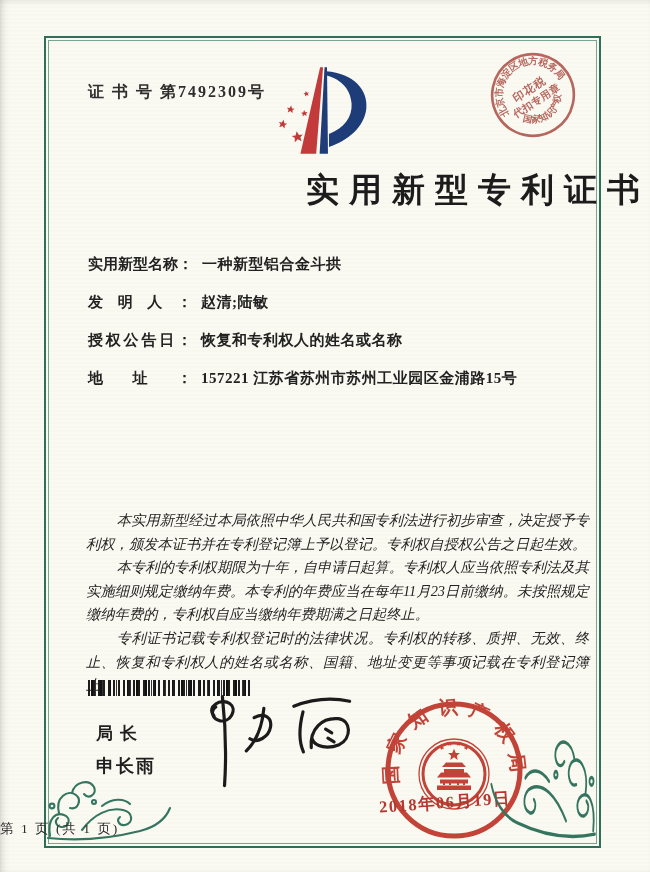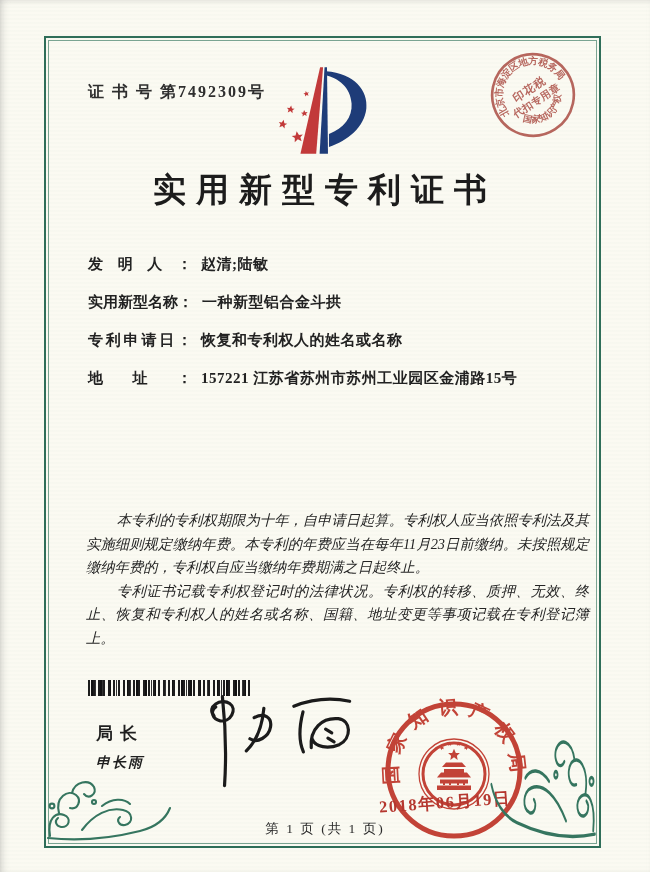--- a/index.html
+++ b/index.html
@@ -7,52 +7,52 @@
     position:relative;width:650px;height:872px;overflow:hidden;
     background:#fbfaf2;
     background-image:repeating-linear-gradient(0deg,rgba(205,220,208,.07) 0 2px,transparent 2px 4px);
     font-family:"Liberation Serif","DejaVu Serif",serif;
     color:#2a2a2a;
     box-shadow:inset 6px 0 10px -6px rgba(120,120,120,.45), inset 0 4px 8px -6px rgba(150,150,150,.4);
   }
   .frame-outer{position:absolute;left:44px;top:36px;width:553px;height:808px;border:2.5px solid #2f6e59;}
   .frame-inner{position:absolute;inset:2px;border:1px solid #7aa492;}
   .cert-number{position:absolute;left:88px;top:82px;font-size:16px;letter-spacing:2px;font-weight:600;color:#2e2e2e;}
-  .title{position:absolute;left:0;right:0;top:168px;margin:0;text-align:center;font-size:33px;font-weight:700;letter-spacing:10px;color:#1c1c1c;}
+  .title{position:absolute;left:0;right:0;top:168px;margin:0;text-align:right;font-size:33px;font-weight:700;letter-spacing:10px;color:#1c1c1c;}
   .logo{position:absolute;left:268px;top:58px;width:118px;height:104px;}
   .tax-seal{position:absolute;left:482px;top:44px;width:102px;height:102px;transform:rotate(-33deg);opacity:.82;}
   .tax-seal text{fill:#a8473e;font-weight:700;font-family:"Liberation Serif",serif;}
   .fields{position:absolute;left:88px;top:252px;width:505px;font-size:15px;font-weight:600;color:#222;}
   .field-row{line-height:24px;margin-bottom:14px;white-space:nowrap;}
   .flabel{display:inline-block;min-width:104px;text-align:justify;text-align-last:justify;margin-right:9px;}
   .fvalue{letter-spacing:.5px;}
   .pair2{position:absolute;left:285px;}
   .two-col{position:relative;}
   .body-text{position:absolute;left:86px;top:509px;width:503px;font-size:14.3px;line-height:23.6px;text-align:justify;font-style:italic;color:#242424;}
   .body-text p{margin:0;text-indent:2.15em;}
   .barcode{position:absolute;left:88px;top:680px;width:163px;height:16px;
     background-image:
       repeating-linear-gradient(90deg,#1d1d1d 0 2px,transparent 2px 5px),
       repeating-linear-gradient(90deg,transparent 0 3px,#111 3px 5px,transparent 5px 9px),
       repeating-linear-gradient(90deg,#333 0 1px,transparent 1px 7px);}
   .director-title{position:absolute;left:96px;top:722px;font-size:17px;font-weight:700;letter-spacing:7px;color:#1f1f1f;font-style:normal;}
-  .director-name{position:absolute;left:96px;top:754px;font-size:14px;font-weight:700;letter-spacing:2px;color:#1f1f1f;font-style:italic;}
+  .director-name{position:absolute;left:96px;top:754px;font-size:18px;font-weight:700;letter-spacing:2px;color:#1f1f1f;}
   .signature{position:absolute;left:175px;top:690px;width:195px;height:102px;transform:rotate(-2deg);}
   .signature path{stroke:#1b1b1b;stroke-width:3.2;fill:none;stroke-linecap:round;stroke-linejoin:round;}
   .issue-seal{position:absolute;left:374px;top:692px;width:160px;height:160px;opacity:.95;}
   .issue-seal .ring{stroke:#c03a2e;fill:none;}
   .issue-seal text{fill:#c03a2e;font-weight:700;font-family:"Liberation Serif",serif;}
   .issue-seal .emblem *{fill:#c03a2e;}
   .issue-seal .emblem .wire{fill:none;stroke:#c03a2e;}
   .seal-date{position:absolute;left:379px;top:792px;font-size:16.5px;font-weight:700;letter-spacing:1.5px;color:#b5372f;transform:rotate(-4deg);font-style:normal;}
   .ornament{position:absolute;}
   .ornament path,.ornament circle{stroke:#35755f;fill:none;stroke-width:2.1;stroke-linecap:round;}
   .orn-left{left:42px;top:770px;width:132px;height:74px;}
   .orn-right{left:488px;top:722px;width:112px;height:122px;transform:scaleX(-1);}
-  .footer{position:absolute;left:0;right:0;top:820px;text-align:center;font-size:13.5px;letter-spacing:2px;color:#2c2c2c;}
+  .footer{position:absolute;left:0;right:0;top:820px;text-align:left;font-size:13.5px;letter-spacing:2px;color:#2c2c2c;}
 </style>
 </head>
 <body>
 
 <div class="page">
 
   <div class="frame-outer">
     <div class="frame-inner"></div>
   </div>
 
@@ -87,34 +87,35 @@
     <text x="50" y="60" font-size="10" text-anchor="middle" letter-spacing="0.5">代扣专用章</text>
     <text font-size="9">
       <textPath href="#taxBotArc" startOffset="0" textLength="62" lengthAdjust="spacing">国家知识产权局</textPath>
     </text>
   </svg>
 
   <h1 class="title">实用新型专利证书</h1>
 
   <div class="fields">
     <div class="field-row">
+      <span class="flabel">实用新型名称：</span><span class="fvalue">一种新型铝合金斗拱</span>
+    </div>
+    <div class="field-row">
       <span class="flabel">发明人：</span><span class="fvalue">赵清;陆敏</span>
     </div>
     <div class="field-row">
-      <span class="flabel">实用新型名称：</span><span class="fvalue">一种新型铝合金斗拱</span>
-    </div>
-    <div class="field-row">
-      <span class="flabel">专利申请日：</span><span class="fvalue">恢复和专利权人的姓名或名称</span>
+      <span class="flabel">授权公告日：</span><span class="fvalue">恢复和专利权人的姓名或名称</span>
     </div>
     <div class="field-row">
       <span class="flabel">地址：</span><span class="fvalue">157221 江苏省苏州市苏州工业园区金浦路15号</span>
     </div>
   </div>
 
   <div class="body-text">
+    <p>本实用新型经过本局依照中华人民共和国专利法进行初步审查，决定授予专利权，颁发本证书并在专利登记簿上予以登记。专利权自授权公告之日起生效。</p>
     <p>本专利的专利权期限为十年，自申请日起算。专利权人应当依照专利法及其实施细则规定缴纳年费。本专利的年费应当在每年11月23日前缴纳。未按照规定缴纳年费的，专利权自应当缴纳年费期满之日起终止。</p>
     <p>专利证书记载专利权登记时的法律状况。专利权的转移、质押、无效、终止、恢复和专利权人的姓名或名称、国籍、地址变更等事项记载在专利登记簿上。</p>
   </div>
 
   <div class="barcode"></div>
 
   <div class="director-title">局长</div>
   <div class="director-name">申长雨</div>
 
   <svg class="signature" viewBox="0 0 195 102" aria-label="申长雨">

